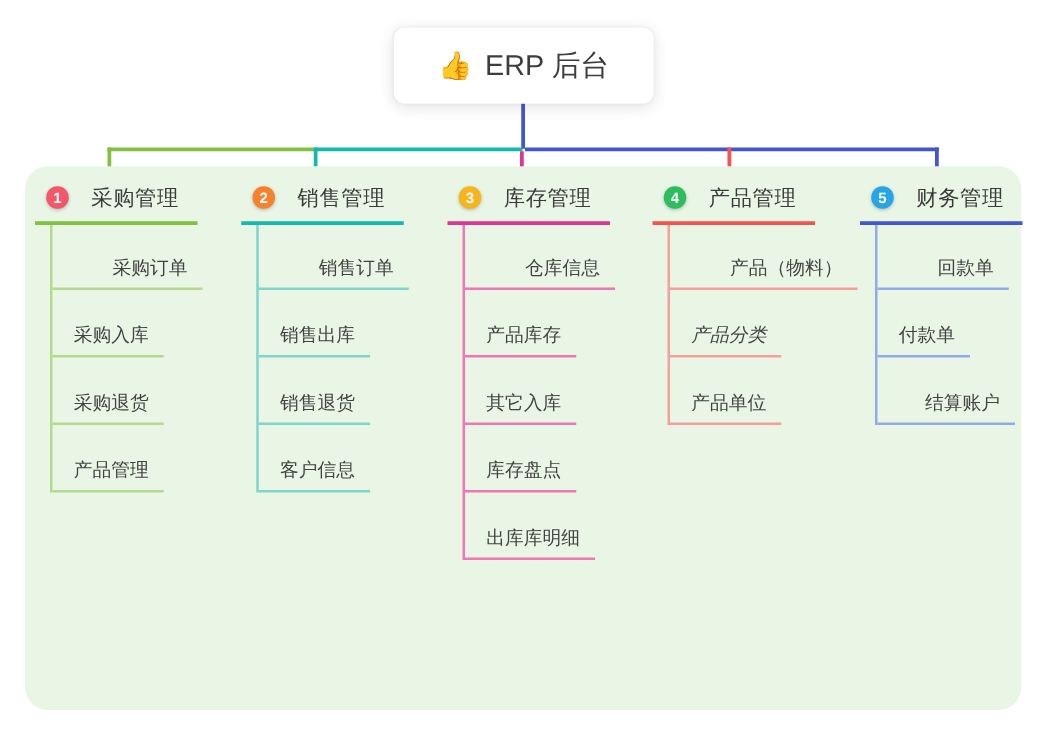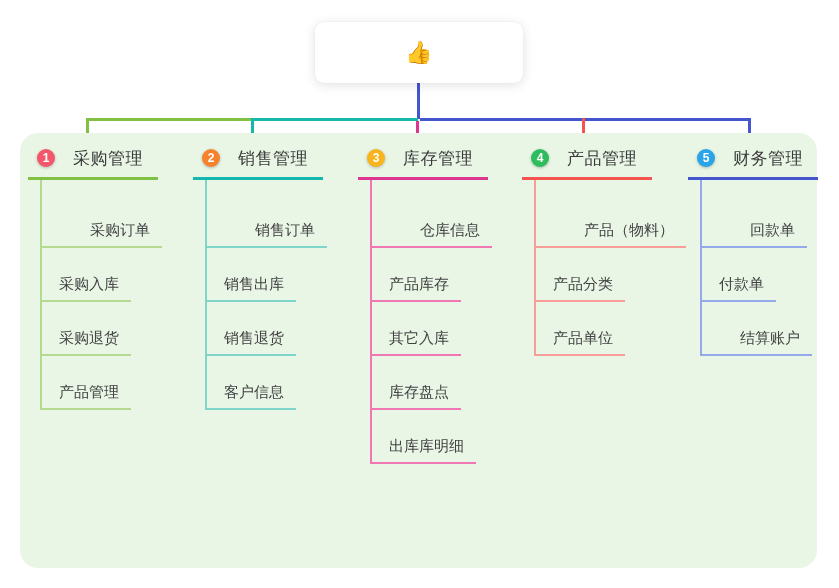--- a/index.html
+++ b/index.html
@@ -47,41 +47,42 @@
     box-shadow:0 1px 3px rgba(0,0,0,.25);
   }
   .branch-label { font-size:17px; font-weight:500; color:#3a3a3a; letter-spacing:.5px; white-space:nowrap;margin-left:12px; }
   .children { margin-left:12px; border-left:2px solid #ccc; }
   .child-item {
     height:54px; box-sizing:border-box; width:max-content;
     display:flex; align-items:flex-end;
     padding:0 12px 6px 17px; border-bottom:2px solid #ccc;
     font-size:15px; color:#424242; white-space:nowrap; cursor:pointer;
   }
-  .child-item:first-child { height:68px;padding-left:48px; }
+  .child-item:first-child { height:52px;padding-left:48px; }
 </style>
 </head>
 <body>
 
 <div id="stage">
 
   <div id="root-stem" style="background: rgb(67, 86, 206);"></div>
   <div class="hline" id="h-1" style="background: rgb(128, 193, 67);"></div>
   <div class="hline" id="h-2" style="background: rgb(20, 184, 172);"></div>
   <div class="hline" id="h-5" style="background: rgb(67, 86, 206);"></div>
   <div class="vdrop" id="drop-1" style="background: rgb(128, 193, 67);"></div>
   <div class="vdrop" id="drop-2" style="background: rgb(20, 184, 172);"></div>
   <div class="vdrop" id="drop-3" style="background: rgb(221, 54, 145);"></div>
   <div class="vdrop" id="drop-4" style="background: rgb(244, 83, 78);"></div>
   <div class="vdrop" id="drop-5" style="background: rgb(67, 86, 206);"></div>
 
   <div class="panel" style="background: rgb(233, 246, 230);"></div>
 
   <div class="root-card">
     <span class="root-icon">👍</span>
+    <span>ERP 后台</span>
   </div>
 
   <div class="branch" style="left:28px">
     <div class="branch-title" style="border-bottom-color: rgb(128, 193, 67);">
       <span class="num-circle" style="background: rgb(244, 86, 106);">1</span>
       <span class="branch-label">采购管理</span>
     </div>
     <div class="children" style="border-left-color: rgb(179, 218, 142);">
         <div class="child-item" style="border-bottom-color: rgb(179, 218, 142);">采购订单</div>
         <div class="child-item" style="border-bottom-color: rgb(179, 218, 142);">采购入库</div>
@@ -117,21 +118,21 @@
       </div>
   </div>
 
   <div class="branch" style="left:522px">
     <div class="branch-title" style="border-bottom-color: rgb(244, 83, 78);">
       <span class="num-circle" style="background: rgb(46, 189, 93);">4</span>
       <span class="branch-label">产品管理</span>
     </div>
     <div class="children" style="border-left-color: rgb(248, 158, 152);">
         <div class="child-item" style="border-bottom-color: rgb(248, 158, 152);">产品（物料）</div>
-        <div class="child-item" style="border-bottom-color: rgb(248, 158, 152);">产品分类</div>
+        <div class="child-item" style="border-bottom-color: rgb(248, 158, 152); font-style: italic;">产品分类</div>
         <div class="child-item" style="border-bottom-color: rgb(248, 158, 152);">产品单位</div>
       </div>
   </div>
 
   <div class="branch" style="left:688px">
     <div class="branch-title" style="border-bottom-color: rgb(67, 86, 206);">
       <span class="num-circle" style="background: rgb(39, 165, 232);">5</span>
       <span class="branch-label">财务管理</span>
     </div>
     <div class="children" style="border-left-color: rgb(148, 169, 233);">

